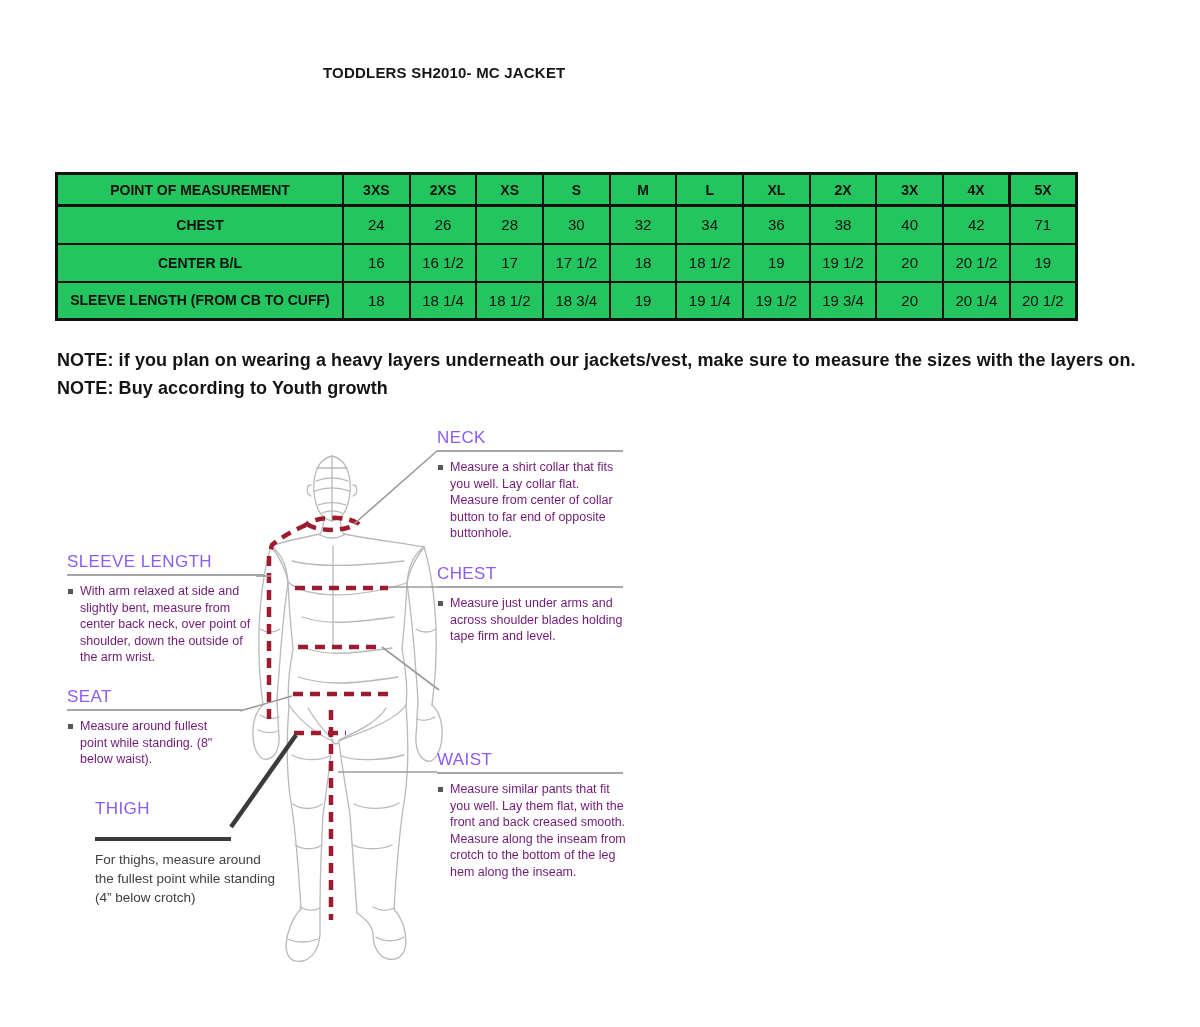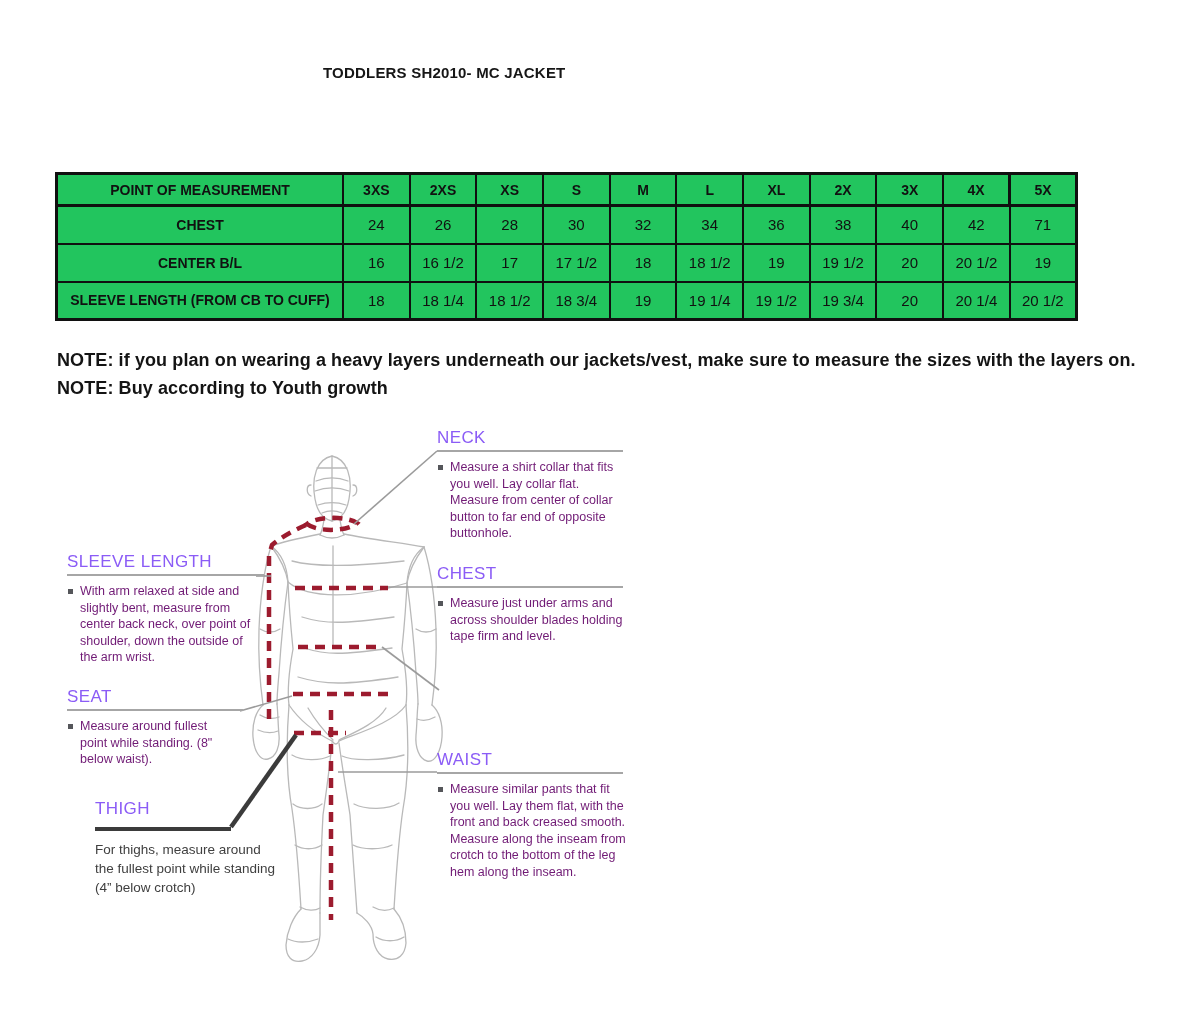--- a/index.html
+++ b/index.html
@@ -34,21 +34,21 @@
   .diagram{position:absolute;left:30px;top:415px;width:650px;height:612px;}
   .diagram svg{position:absolute;left:0;top:0;}
   .gblock{position:absolute;}
   .ghead{
     font-size:17px;color:#8b5cf6;letter-spacing:.4px;line-height:22px;
     padding-bottom:1px;border-bottom:2px solid #a6a6a6;
   }
   .gitem{display:flex;margin-top:7px;}
   .sq{flex:none;width:5px;height:5px;background:#55565a;margin:6px 7px 0 1px;}
   .gtxt{font-size:12.5px;line-height:16.5px;color:#701a75;}
-  .thigh-head{border-bottom:4px solid #3b3b3b;padding-bottom:7px;}
+  .thigh-head{border-bottom:4px solid #3b3b3b;padding-bottom:17px;}
   .thigh-txt{font-size:13.5px;line-height:19px;color:#404040;margin-top:9px;}
 </style>
 </head>
 <body>
 
 <div class="page">
 
   <h1 class="title">TODDLERS SH2010- MC JACKET</h1>
 
   <table class="size-table">

